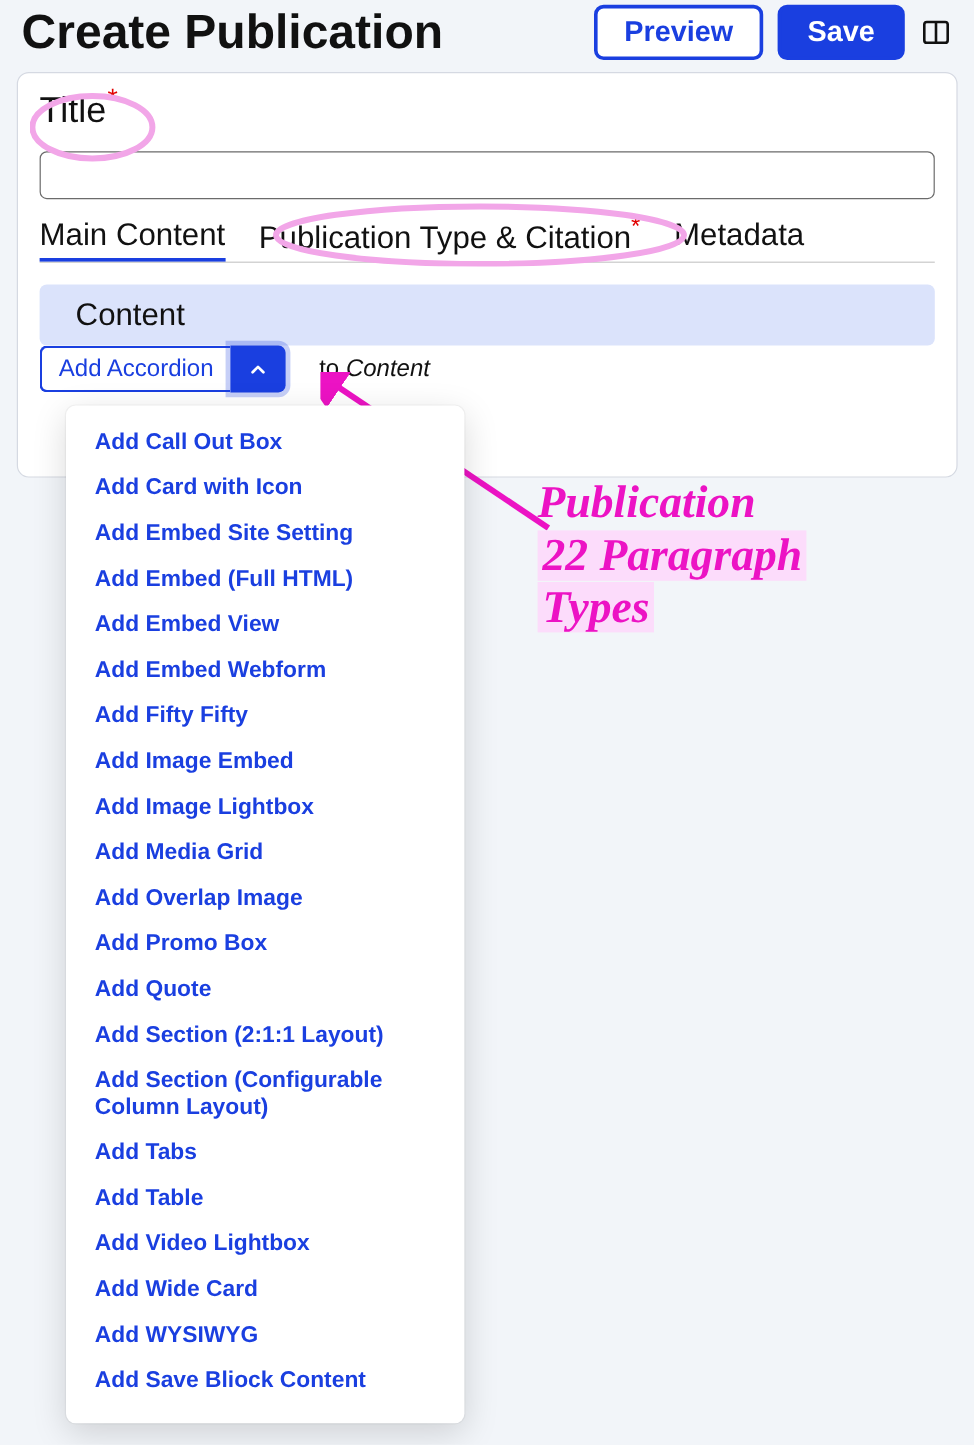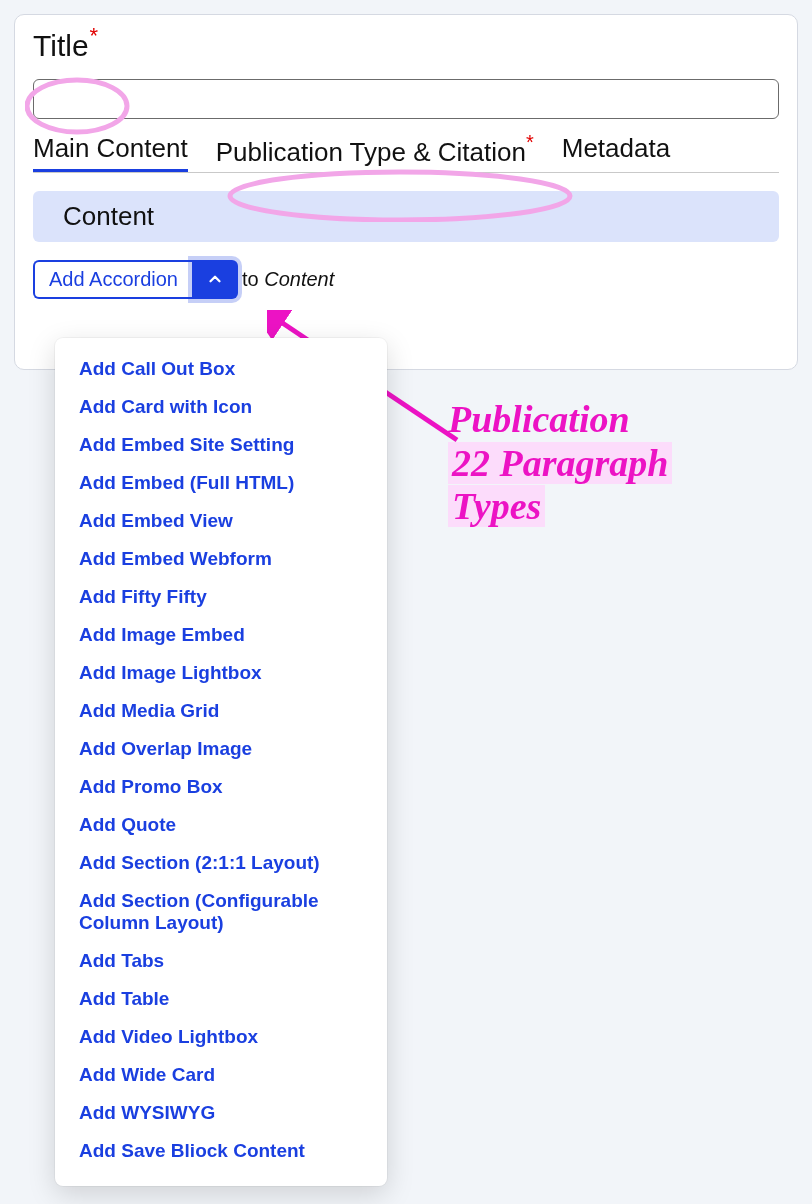--- a/index.html
+++ b/index.html
@@ -125,22 +125,21 @@
     border-radius: 6px;
     margin-top: 18px;
     padding: 10px 30px;
     font-size: 26px;
     color: #111;
   }
 
   .add-row {
     display:flex;
     align-items:center;
-    gap: 4px;
-    margin-top: 18px;
+    gap: 28px;
   }
   .add-button-group {
     display:flex;
   }
   .add-main-btn {
     border: 2px solid #1a3fe0;
     color: #1a3fe0;
     background: #fff;
     border-radius: 6px 0 0 6px;
     padding: 6px 14px;
@@ -213,20 +212,31 @@
     background: #fcdcfb;
     padding: 0 4px;
   }
 </style>
 </head>
 <body>
 
 <div class="page">
 
   <div class="header-row">
+    <div class="page-title">Create Publication</div>
+    <div class="header-actions">
+      <button class="btn btn-preview">Preview</button>
+      <button class="btn btn-save">Save</button>
+      <div class="panel-icon">
+        <svg width="26" height="26" viewBox="0 0 24 24" fill="none" stroke="#111" stroke-width="2">
+          <rect x="3" y="4" width="18" height="16" rx="2"></rect>
+          <line x1="12" y1="4" x2="12" y2="20"></line>
+        </svg>
+      </div>
+    </div>
   </div>
 
   <div class="form-card">
 
     <div class="field-label-row">
       <span class="field-label">
         <span>Title</span><span class="req">*</span>
       </span>
     </div>
 

